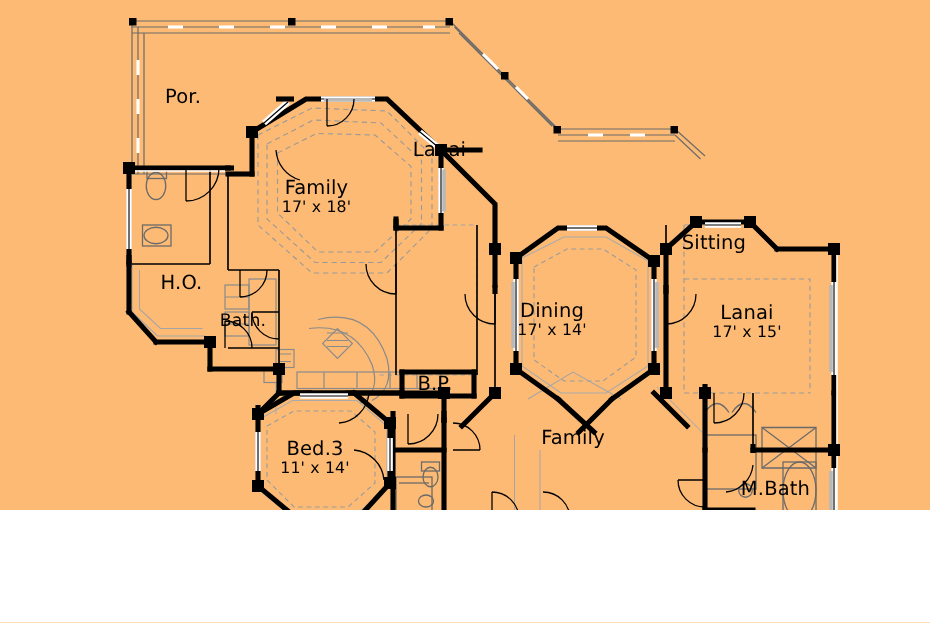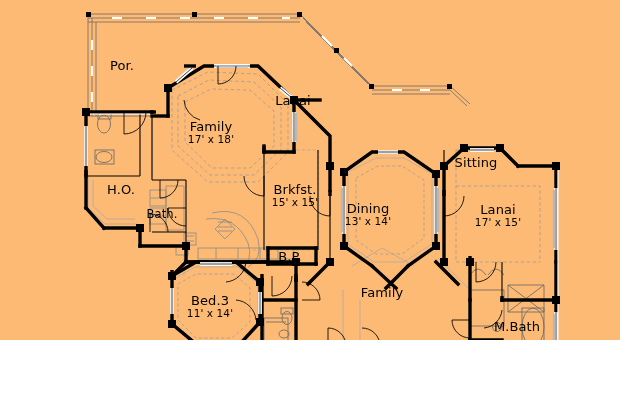--- a/index.html
+++ b/index.html
@@ -465,33 +465,29 @@
     <span class="nm">H.O.</span>
     <span class="dim"></span>
   </div>
 
   <div class="room-label small" style="left:162px; top:215px;">
     <span class="nm">Bath.</span>
     <span class="dim"></span>
   </div>
 
 
-  <div class="room-label" style="left:295px; top:195px;">
-    <span class="nm">Brkfst.</span>
-    <span class="dim">15' x 15'</span>
-  </div>
 
   <div class="room-label" style="left:290px; top:257px;">
     <span class="nm">B.P.</span>
     <span class="dim"></span>
   </div>
 
   <div class="room-label" style="left:368px; top:214px;">
     <span class="nm">Dining</span>
-    <span class="dim">13' x 14'</span>
+    <span class="dim">17' x 14'</span>
   </div>
 
   <div class="room-label" style="left:476px; top:163px;">
     <span class="nm">Sitting</span>
     <span class="dim"></span>
   </div>
 
   <div class="room-label" style="left:498px; top:215px;">
     <span class="nm">Lanai</span>
     <span class="dim">17' x 15'</span>

